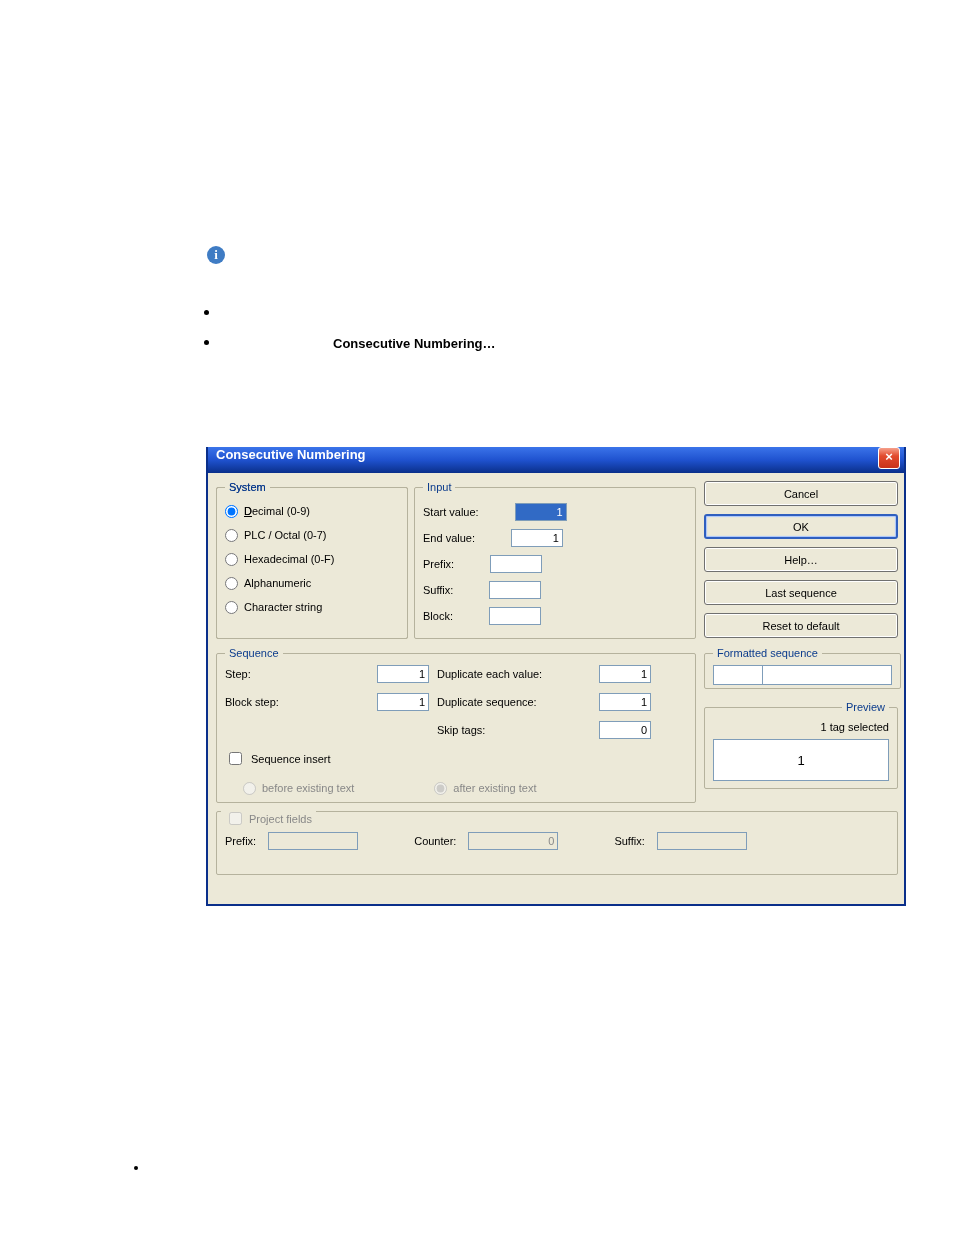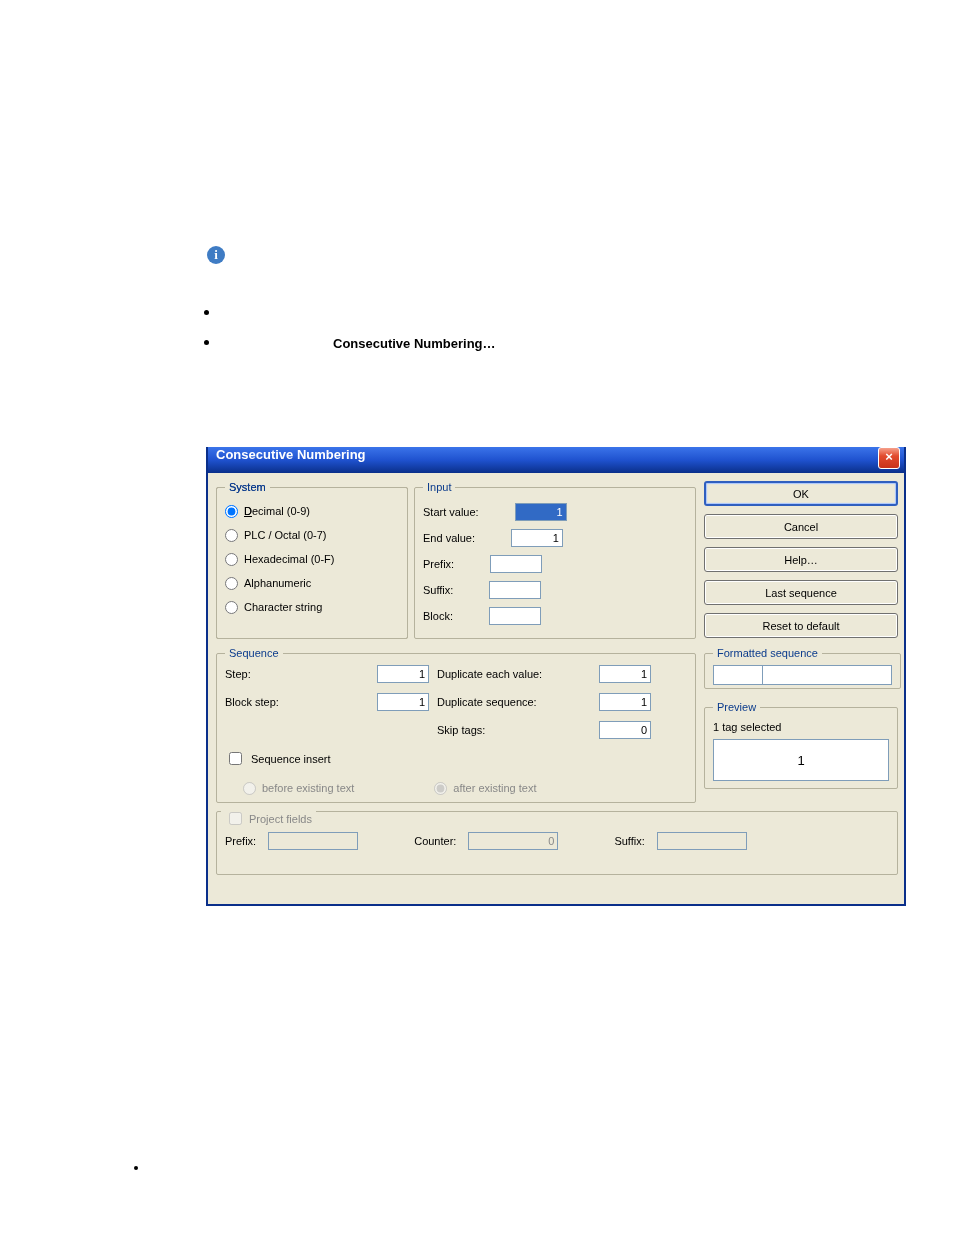--- a/index.html
+++ b/index.html
@@ -140,20 +140,21 @@
     top: 174px;
     width: 194px;
     height: 42px;
   }
   .fs-preview {
     position: absolute;
     left: 496px;
     top: 228px;
     width: 194px;
     height: 88px;
+    text-align: right;
   }
   .fs-project {
     position: absolute;
     left: 8px;
     top: 338px;
     width: 682px;
     height: 64px;
   }
 
   
@@ -361,22 +362,22 @@
         <label>Suffix:</label>
         <input class="text-input" value="" style="">
       </div>
       <div class="input-row">
         <label>Block:</label>
         <input class="text-input" value="" style="">
       </div>
     </fieldset>
 
     <div class="btn-col">
+      <button class="win-btn">Cancel</button>
       <button class="win-btn default">OK</button>
-      <button class="win-btn">Cancel</button>
       <button class="win-btn">Help…</button>
       <button class="win-btn">Last sequence</button>
       <button class="win-btn">Reset to default</button>
     </div>
 
     <fieldset class="fs-options">
       <legend>Sequence</legend>
       <div class="opt-grid">
         <label>Step:</label>
         <input class="text-input" value="1" style="">

